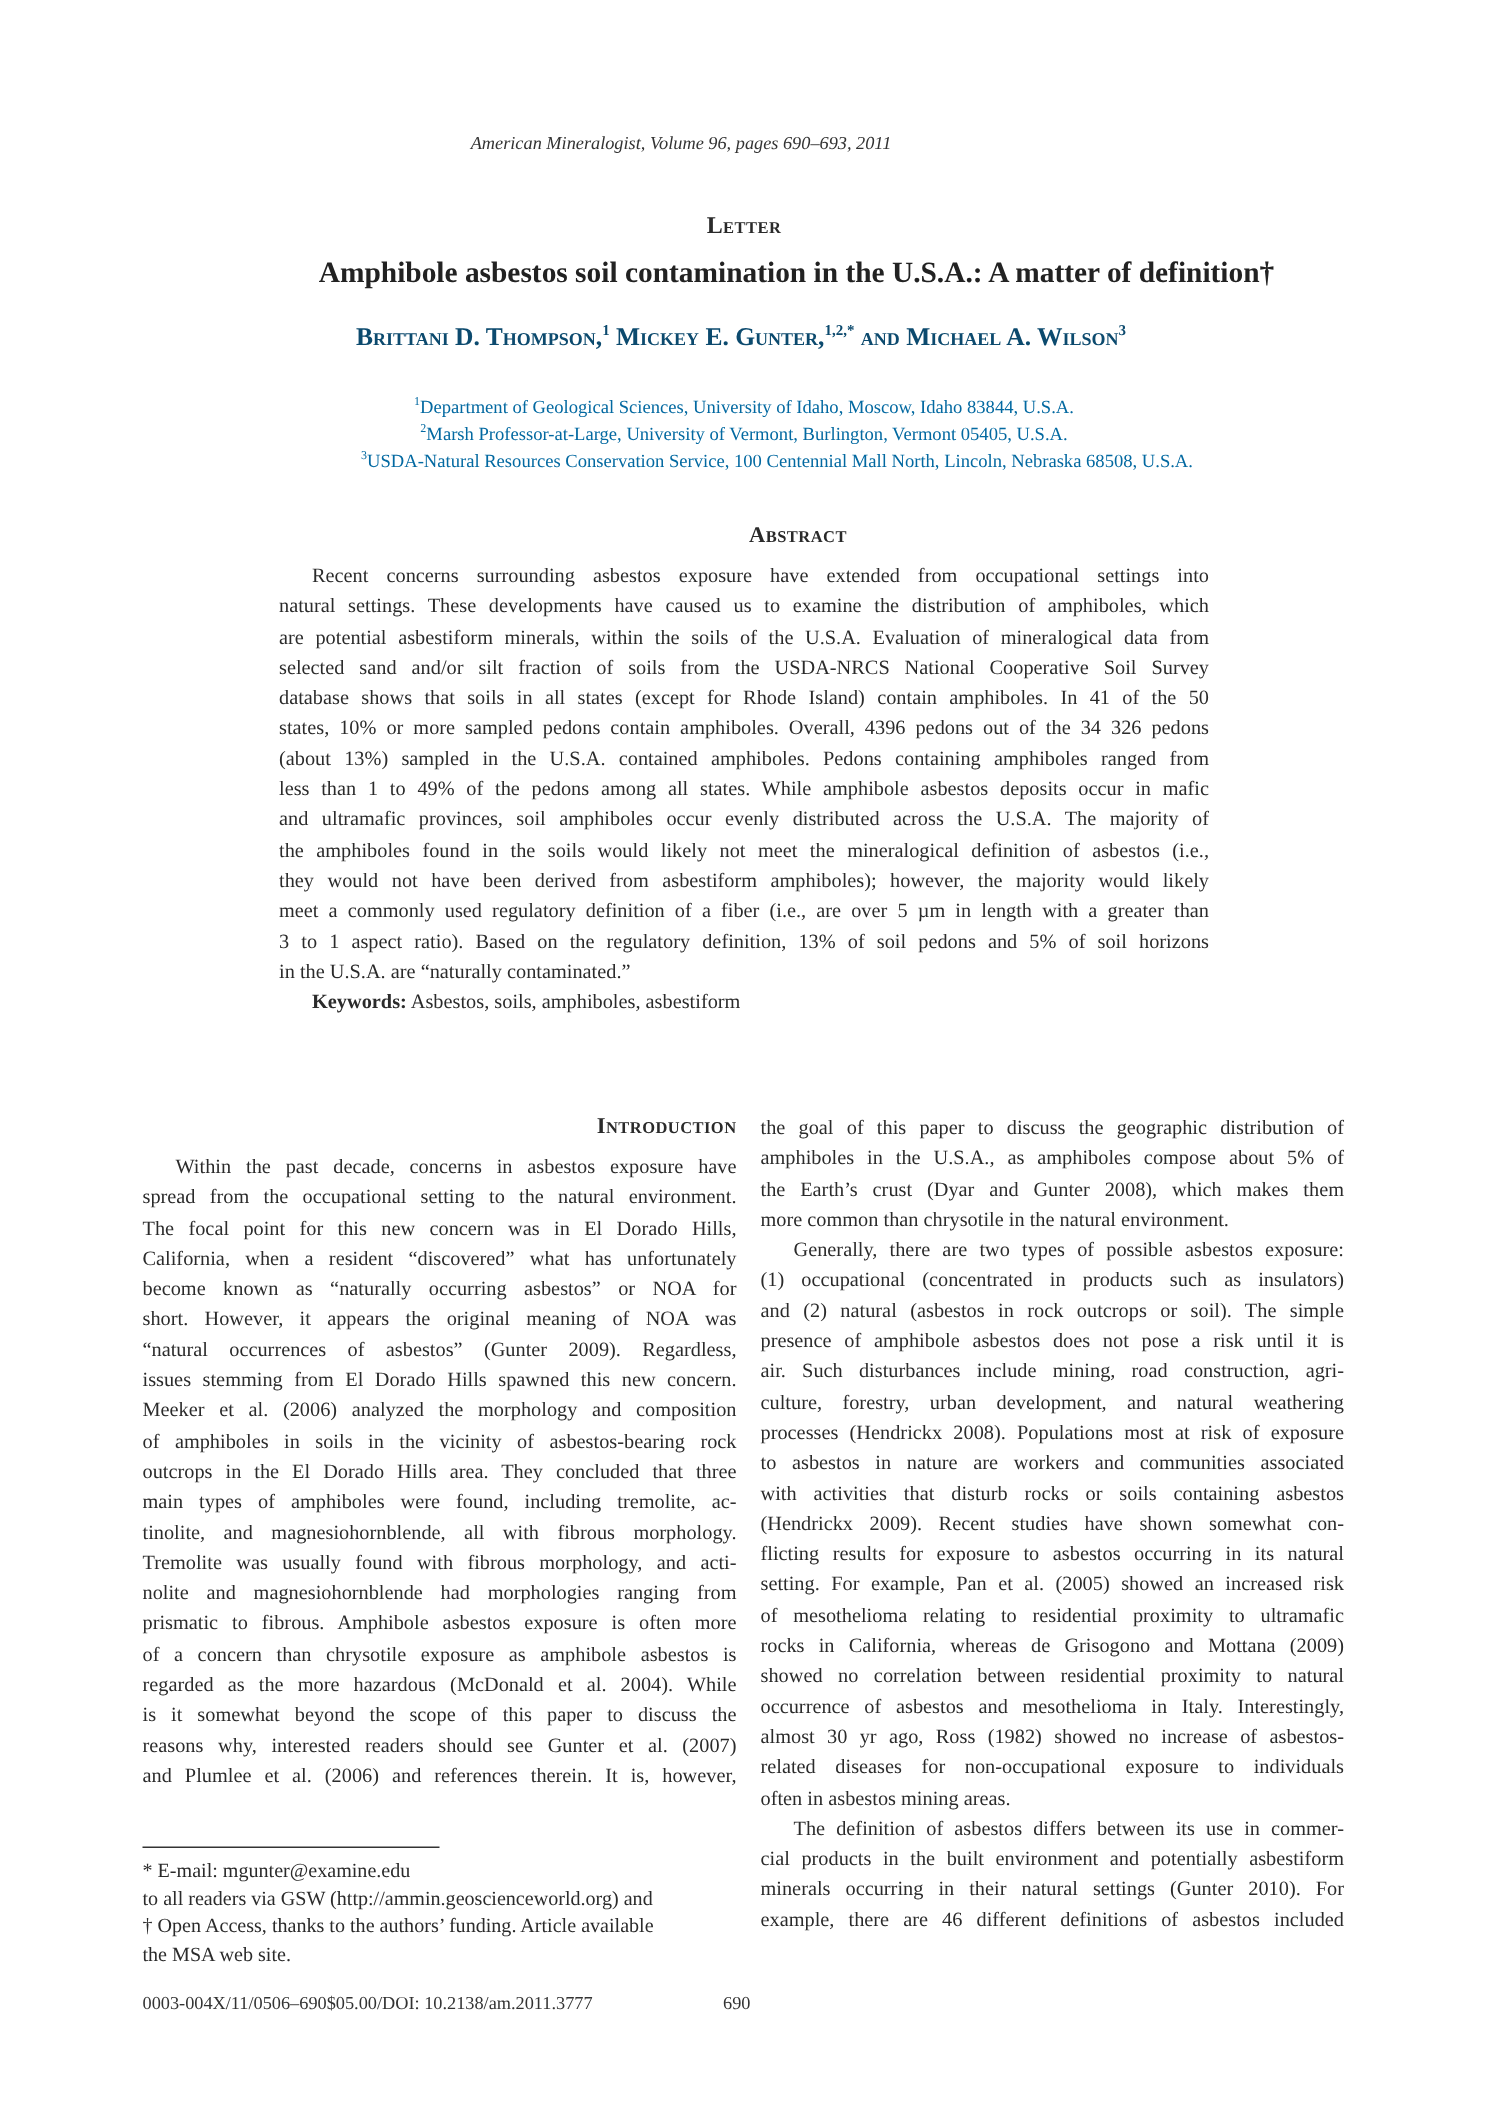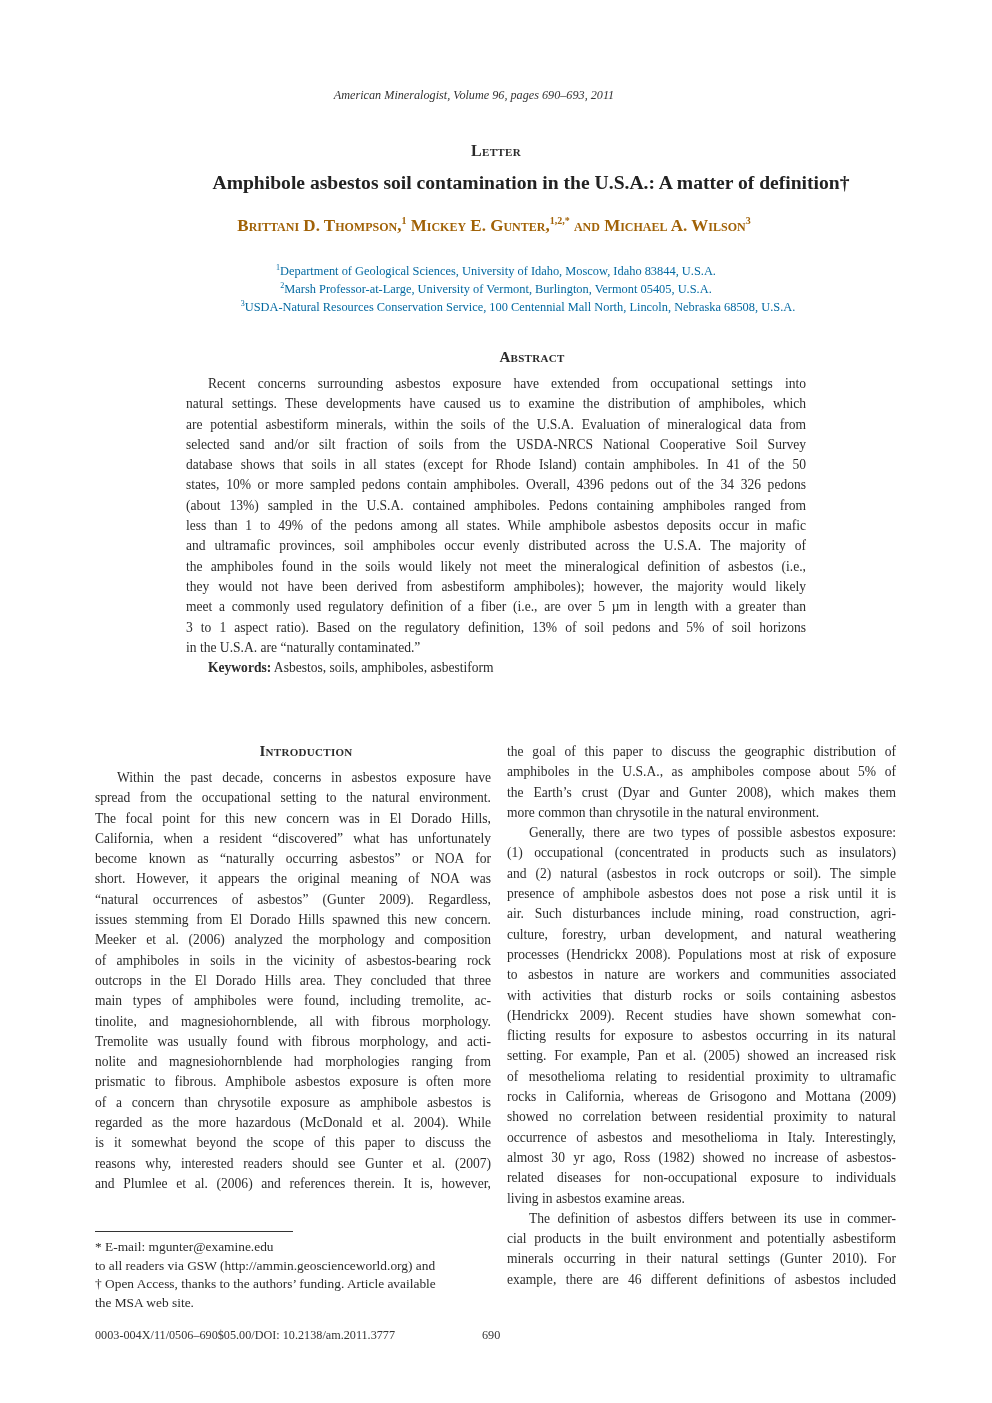--- a/index.html
+++ b/index.html
@@ -4,37 +4,37 @@
 <style>
   html, body { margin: 0; padding: 0; background: #ffffff; }
   body {
     width: 992px; height: 1403px; position: relative; overflow: hidden;
     font-family: "Liberation Serif", "DejaVu Serif", serif;
     color: #2a2a2a;
   }
   .abs { position: absolute; }
   .center { text-align: center; }
   .journal {
-    left: 0; width: 908px; top: 88px; font-size: 12.2px; font-style: italic; color: #333; padding-left: 20px;
+    left: 0; width: 908px; top: 88px; font-size: 12.2px; font-style: italic; color: #333;
   }
   .sc-head {
     font-variant: small-caps; font-weight: bold; letter-spacing: 0.3px;
   }
   .letter { left: 0; width: 992px; top: 142px; font-size: 16px; }
   .title { left: 0; width: 992px; top: 172px; font-size: 19.6px; font-weight: bold; color: #222; padding-left: 35px; }
-  .authors { left: 0; width: 988px; top: 215px; font-size: 17px; font-weight: bold; font-variant: small-caps; color: #a16207; }
+  .authors { left: 0; width: 988px; top: 215px; font-size: 17px; font-weight: bold; font-variant: small-caps; color: #0c4a6e; }
   .authors sup { font-size: 10px; font-variant: normal; }
   .affil { left: 0; width: 992px; font-size: 12.4px; color: #0369a1; }
   .affil sup { font-size: 8px; }
   .abs-head { left: 0; width: 992px; top: 349px; font-size: 15px; margin-left: 36px; }
   .para { font-size: 13.55px; line-height: 20.3px; color: #2b2b2b; }
   .para .ln { display: block; text-align: justify; text-align-last: justify; white-space: nowrap; height: 20.3px; }
   .para .ln.last { text-align-last: left; }
   .para .ln.ind { text-indent: 22px; }
-  .intro-head { left: 108px; width: 396px; top: 743px; font-size: 15px; text-align: center; }
+  .intro-head { left: 95px; width: 396px; top: 743px; font-size: 15px; text-align: right; }
   .fn-rule { left: 95px; top: 1231px; width: 198px; height: 1px; background: #333; }
   .foot { font-size: 13.4px; line-height: 18.5px; color: #2b2b2b; }
   .foot .ln { display: block; white-space: nowrap; }
   .doi { left: 95px; top: 1328px; font-size: 12.2px; color: #333; text-align: right; }
   .pageno { left: 482px; top: 1328px; font-size: 12.2px; color: #333; }
   .kw-label { font-weight: bold; }
 </style>
 </head>
 <body>
 
@@ -122,21 +122,21 @@
   <span class="ln">with activities that disturb rocks or soils containing asbestos</span>
   <span class="ln">(Hendrickx 2009). Recent studies have shown somewhat con-</span>
   <span class="ln">flicting results for exposure to asbestos occurring in its natural</span>
   <span class="ln">setting. For example, Pan et al. (2005) showed an increased risk</span>
   <span class="ln">of mesothelioma relating to residential proximity to ultramafic</span>
   <span class="ln">rocks in California, whereas de Grisogono and Mottana (2009)</span>
   <span class="ln">showed no correlation between residential proximity to natural</span>
   <span class="ln">occurrence of asbestos and mesothelioma in Italy. Interestingly,</span>
   <span class="ln">almost 30 yr ago, Ross (1982) showed no increase of asbestos-</span>
   <span class="ln">related diseases for non-occupational exposure to individuals</span>
-  <span class="ln last">living in asbestos examine areas.</span>
+  <span class="ln last">often in asbestos mining areas.</span>
   <span class="ln ind">The definition of asbestos differs between its use in commer-</span>
   <span class="ln">cial products in the built environment and potentially asbestiform</span>
   <span class="ln">minerals occurring in their natural settings (Gunter 2010). For</span>
   <span class="ln">example, there are 46 different definitions of asbestos included</span>
 </div>
 
 <div class="abs fn-rule"></div>
 <div class="abs foot" style="left:95px; width:400px; top:1238px;">
   <span class="ln">* E-mail: mgunter@examine.edu</span>
   <span class="ln">to all readers via GSW (http://ammin.geoscienceworld.org) and</span>

